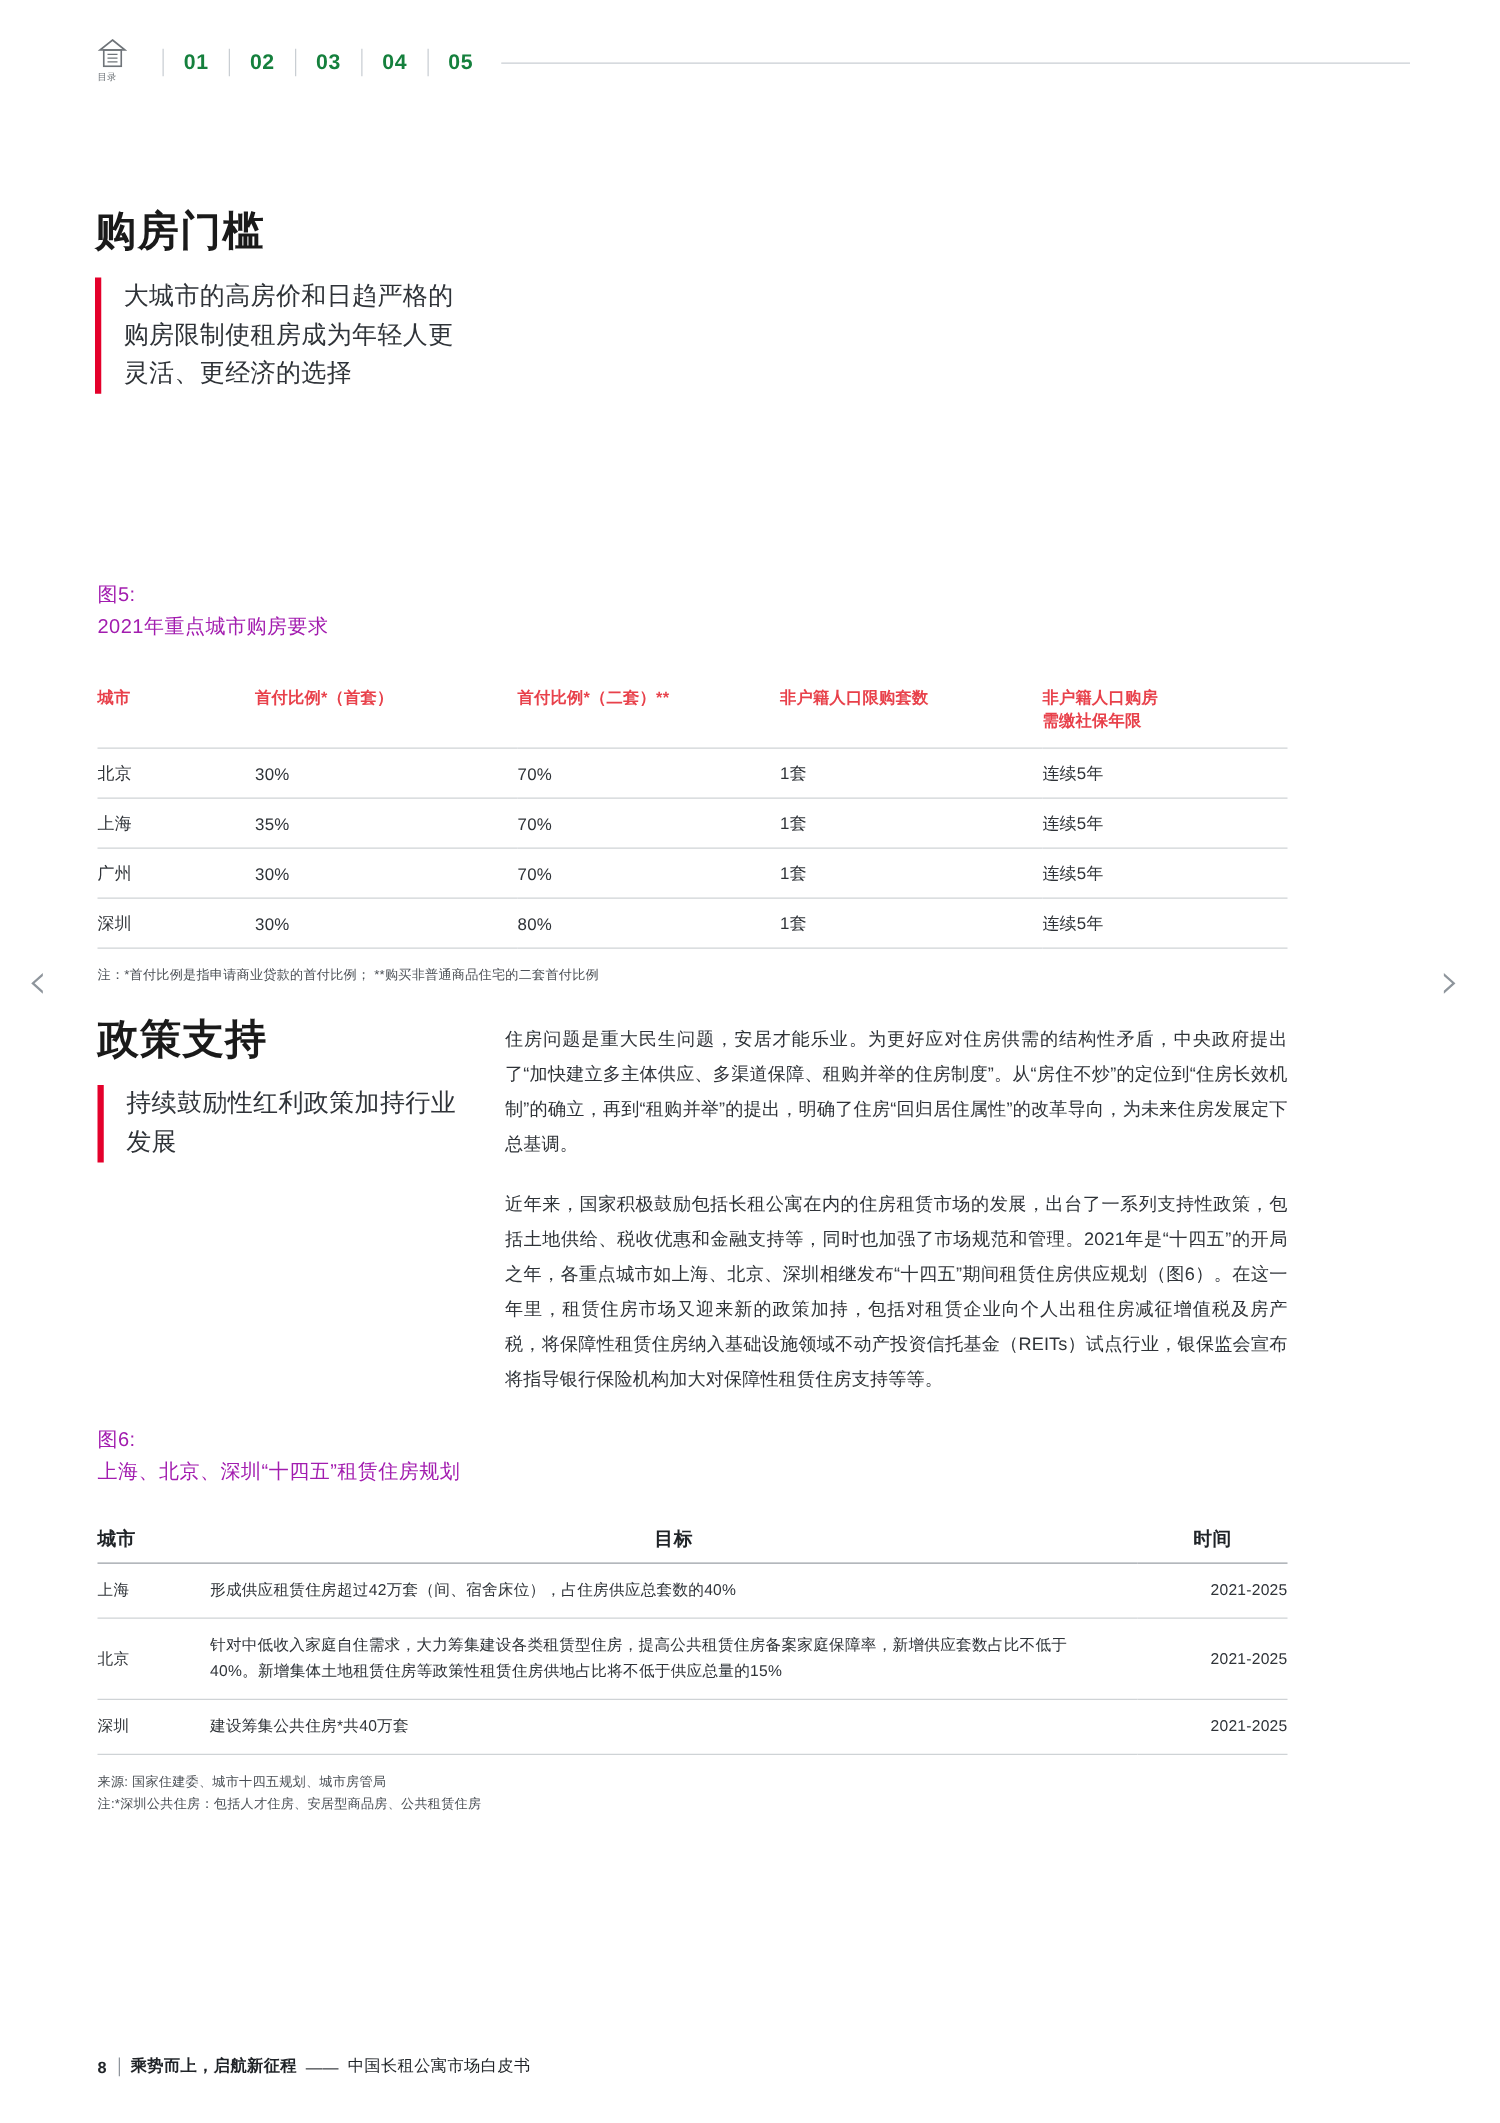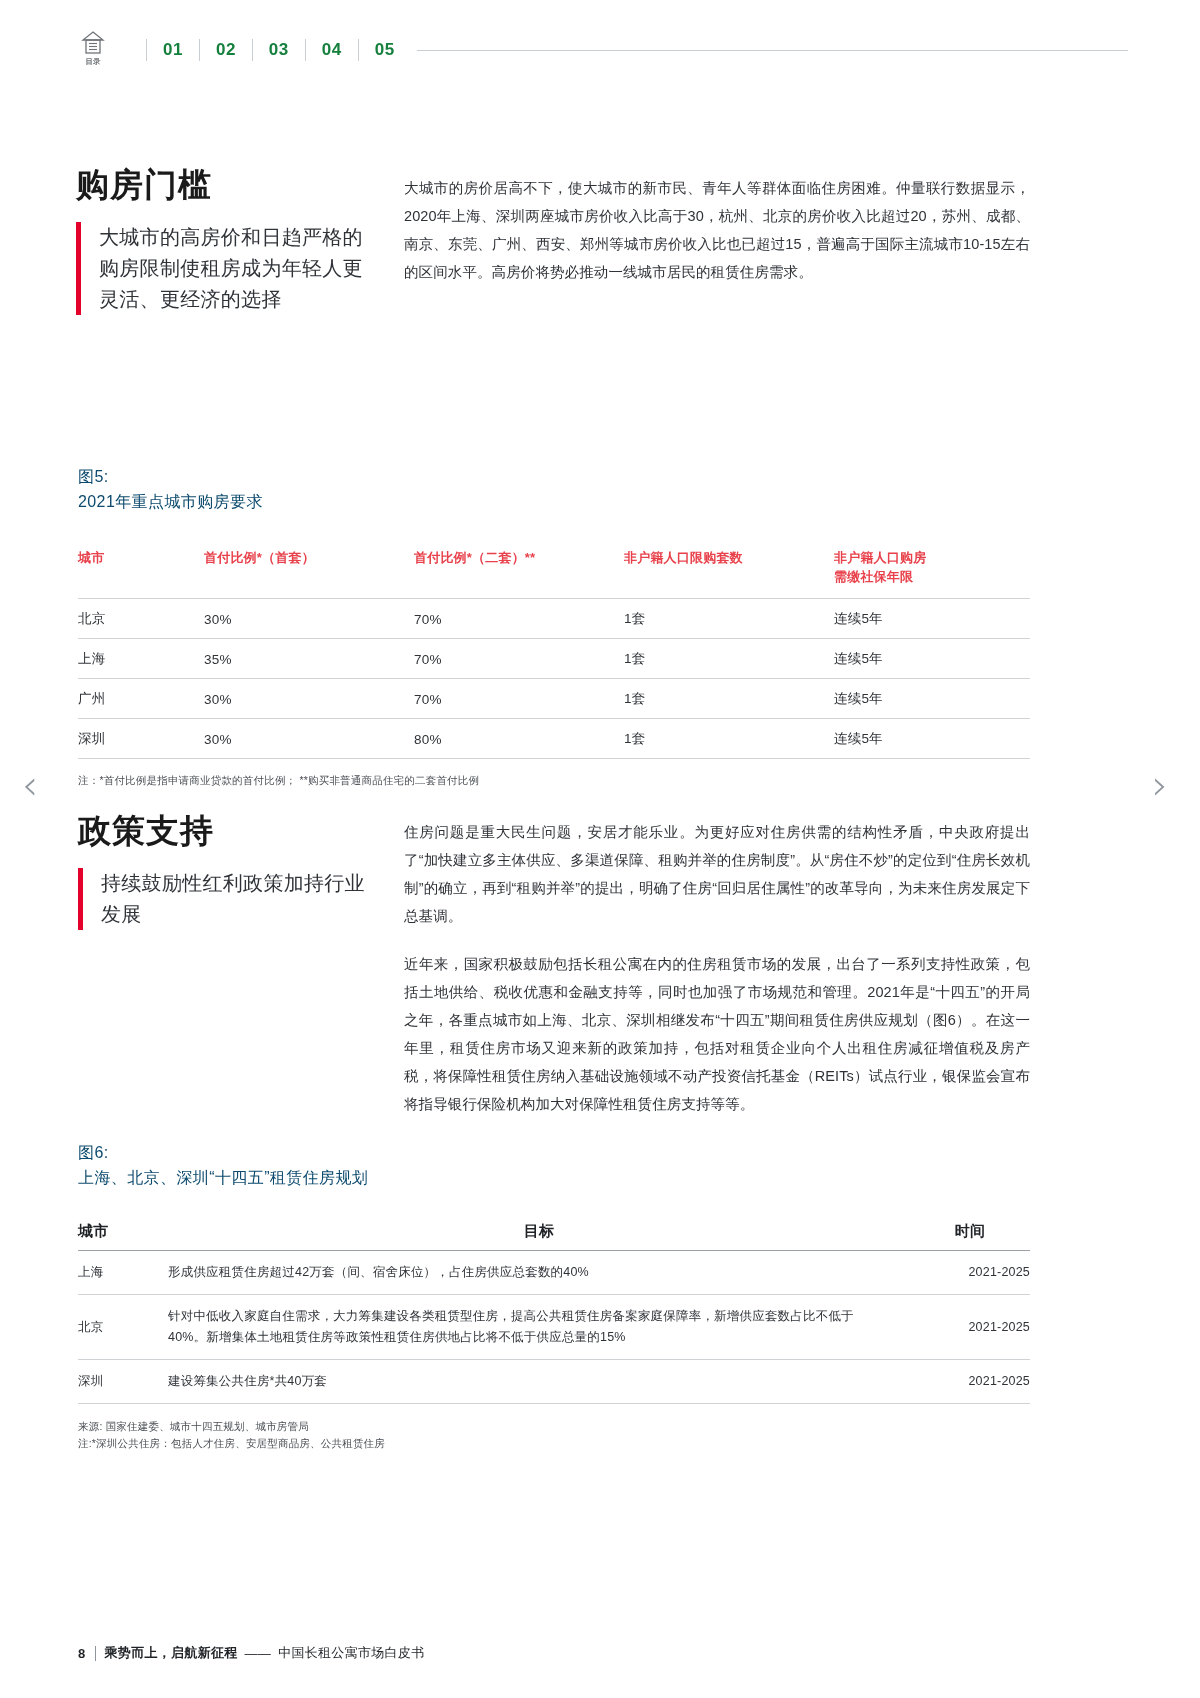--- a/index.html
+++ b/index.html
@@ -26,24 +26,22 @@
     width: 1050px;
     height: 44px;
     display: flex;
     align-items: center;
   }
   .home-icon {
     width: 30px;
     height: 40px;
     display: flex;
     flex-direction: column;
-    align-items: center;
     justify-content: flex-start;
-    margin-right: 22px;
-    font-weight: bold;
+    margin-right: 6px;
   }
   .home-icon svg { display: block; }
   .home-label {
     font-size: 7.5px;
     color: #6f7479;
     letter-spacing: 0px;
     margin-top: 1px;
     line-height: 9px;
   }
   .nav-sep {
@@ -107,21 +105,21 @@
     color: #2f3338;
     text-align: justify;
     letter-spacing: 0.1px;
   }
   .body-col p + p { margin-top: 20px; }
 
   
   .fig-caption {
     font-size: 16px;
     line-height: 25px;
-    color: #0c4a6e;
+    color: #a21caf;
     letter-spacing: 0.4px;
   }
 
   
   table { border-collapse: collapse; width: 100%; }
 
   .tbl5 { font-size: 13px; }
   .tbl5 th {
     color: #e8414b;
     font-weight: bold;
@@ -237,21 +235,20 @@
 
   <div class="blk" style="left:76px; top:166px; width:300px;">
     <div class="section-title">购房门槛</div>
     <div class="subtitle-wrap">
       <div class="subtitle-bar"></div>
       <div class="subtitle-text">大城市的高房价和日趋严格的购房限制使租房成为年轻人更灵活、更经济的选择</div>
     </div>
   </div>
 
   <div class="blk body-col" style="left:404px; top:174px; width:626px;">
-    <p>大城市的房价居高不下，使大城市的新市民、青年人等群体面临住房困难。仲量联行数据显示，2020年上海、深圳两座城市房价收入比高于30，杭州、北京的房价收入比超过20，苏州、成都、南京、东莞、广州、西安、郑州等城市房价收入比也已超过15，普遍高于国际主流城市10-15左右的区间水平。高房价将势必推动一线城市居民的租赁住房需求。</p>
   </div>
 
   <div class="blk" style="left:78px; top:464px; width:952px;">
     <div class="fig-caption">图5:</div>
     <div class="fig-caption">2021年重点城市购房要求</div>
 
     <table class="tbl5" style="margin-top:34px;">
       <colgroup>
         <col style="width:126px">
         <col style="width:210px">

